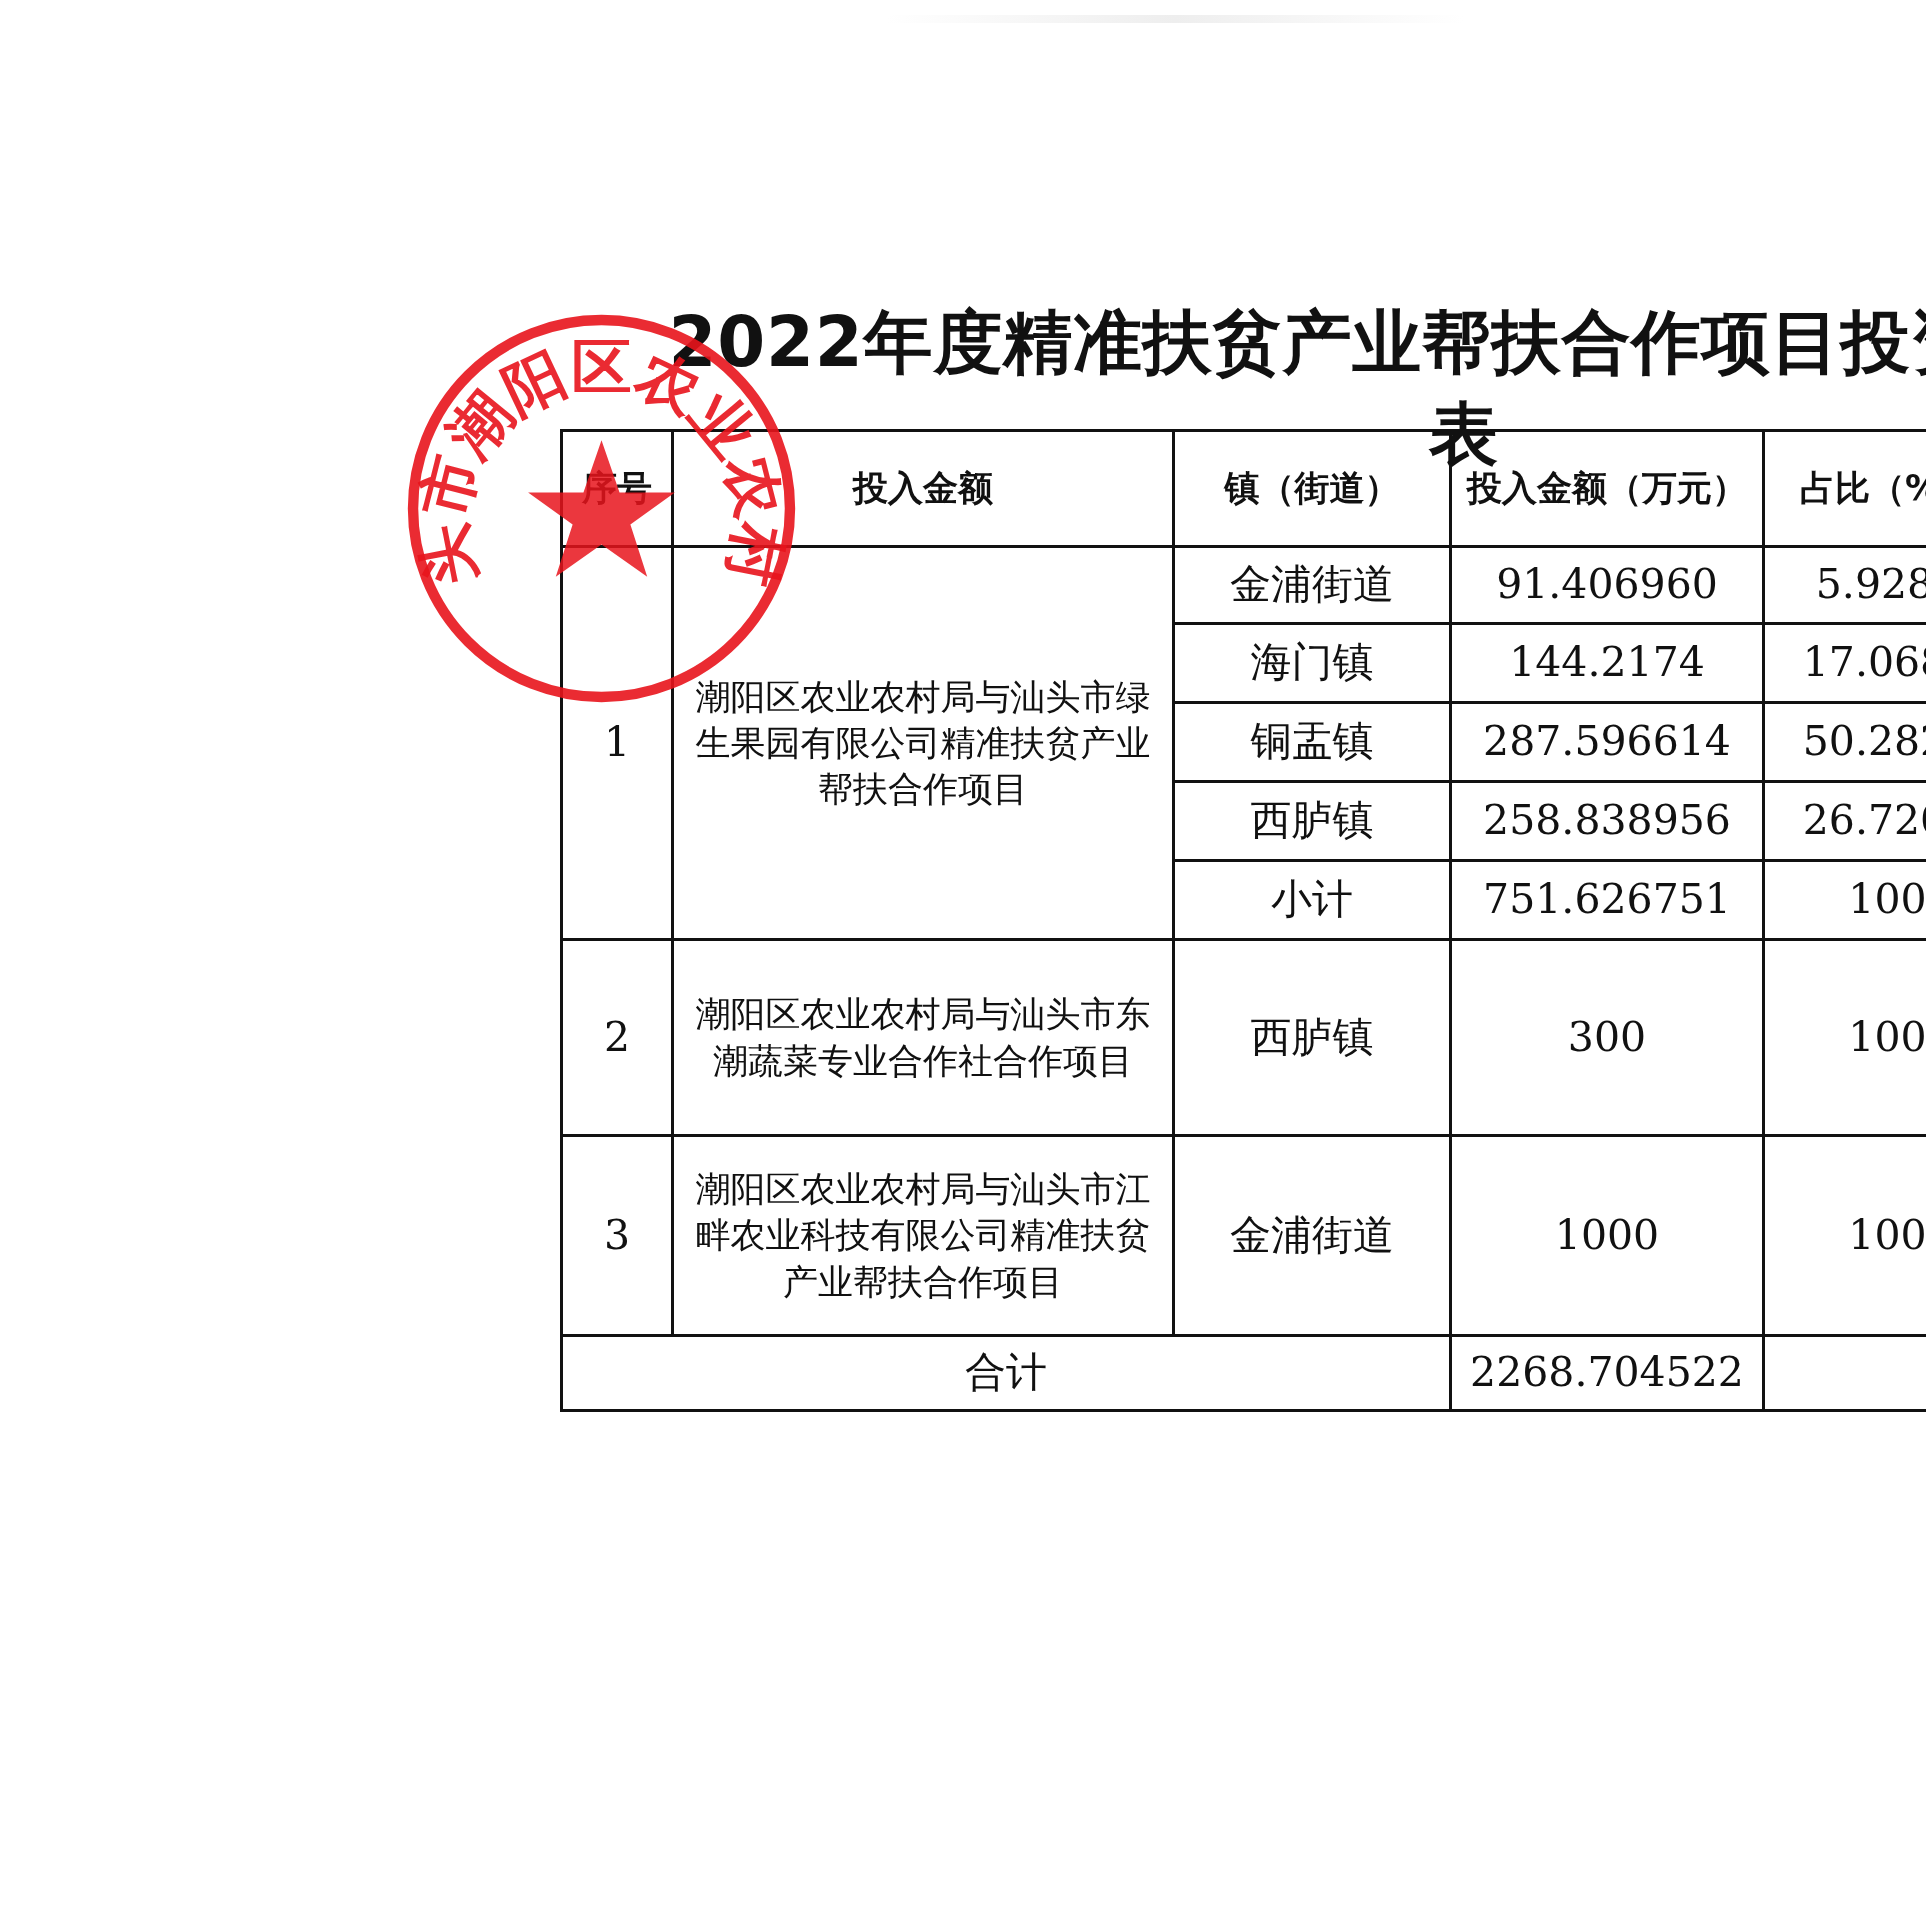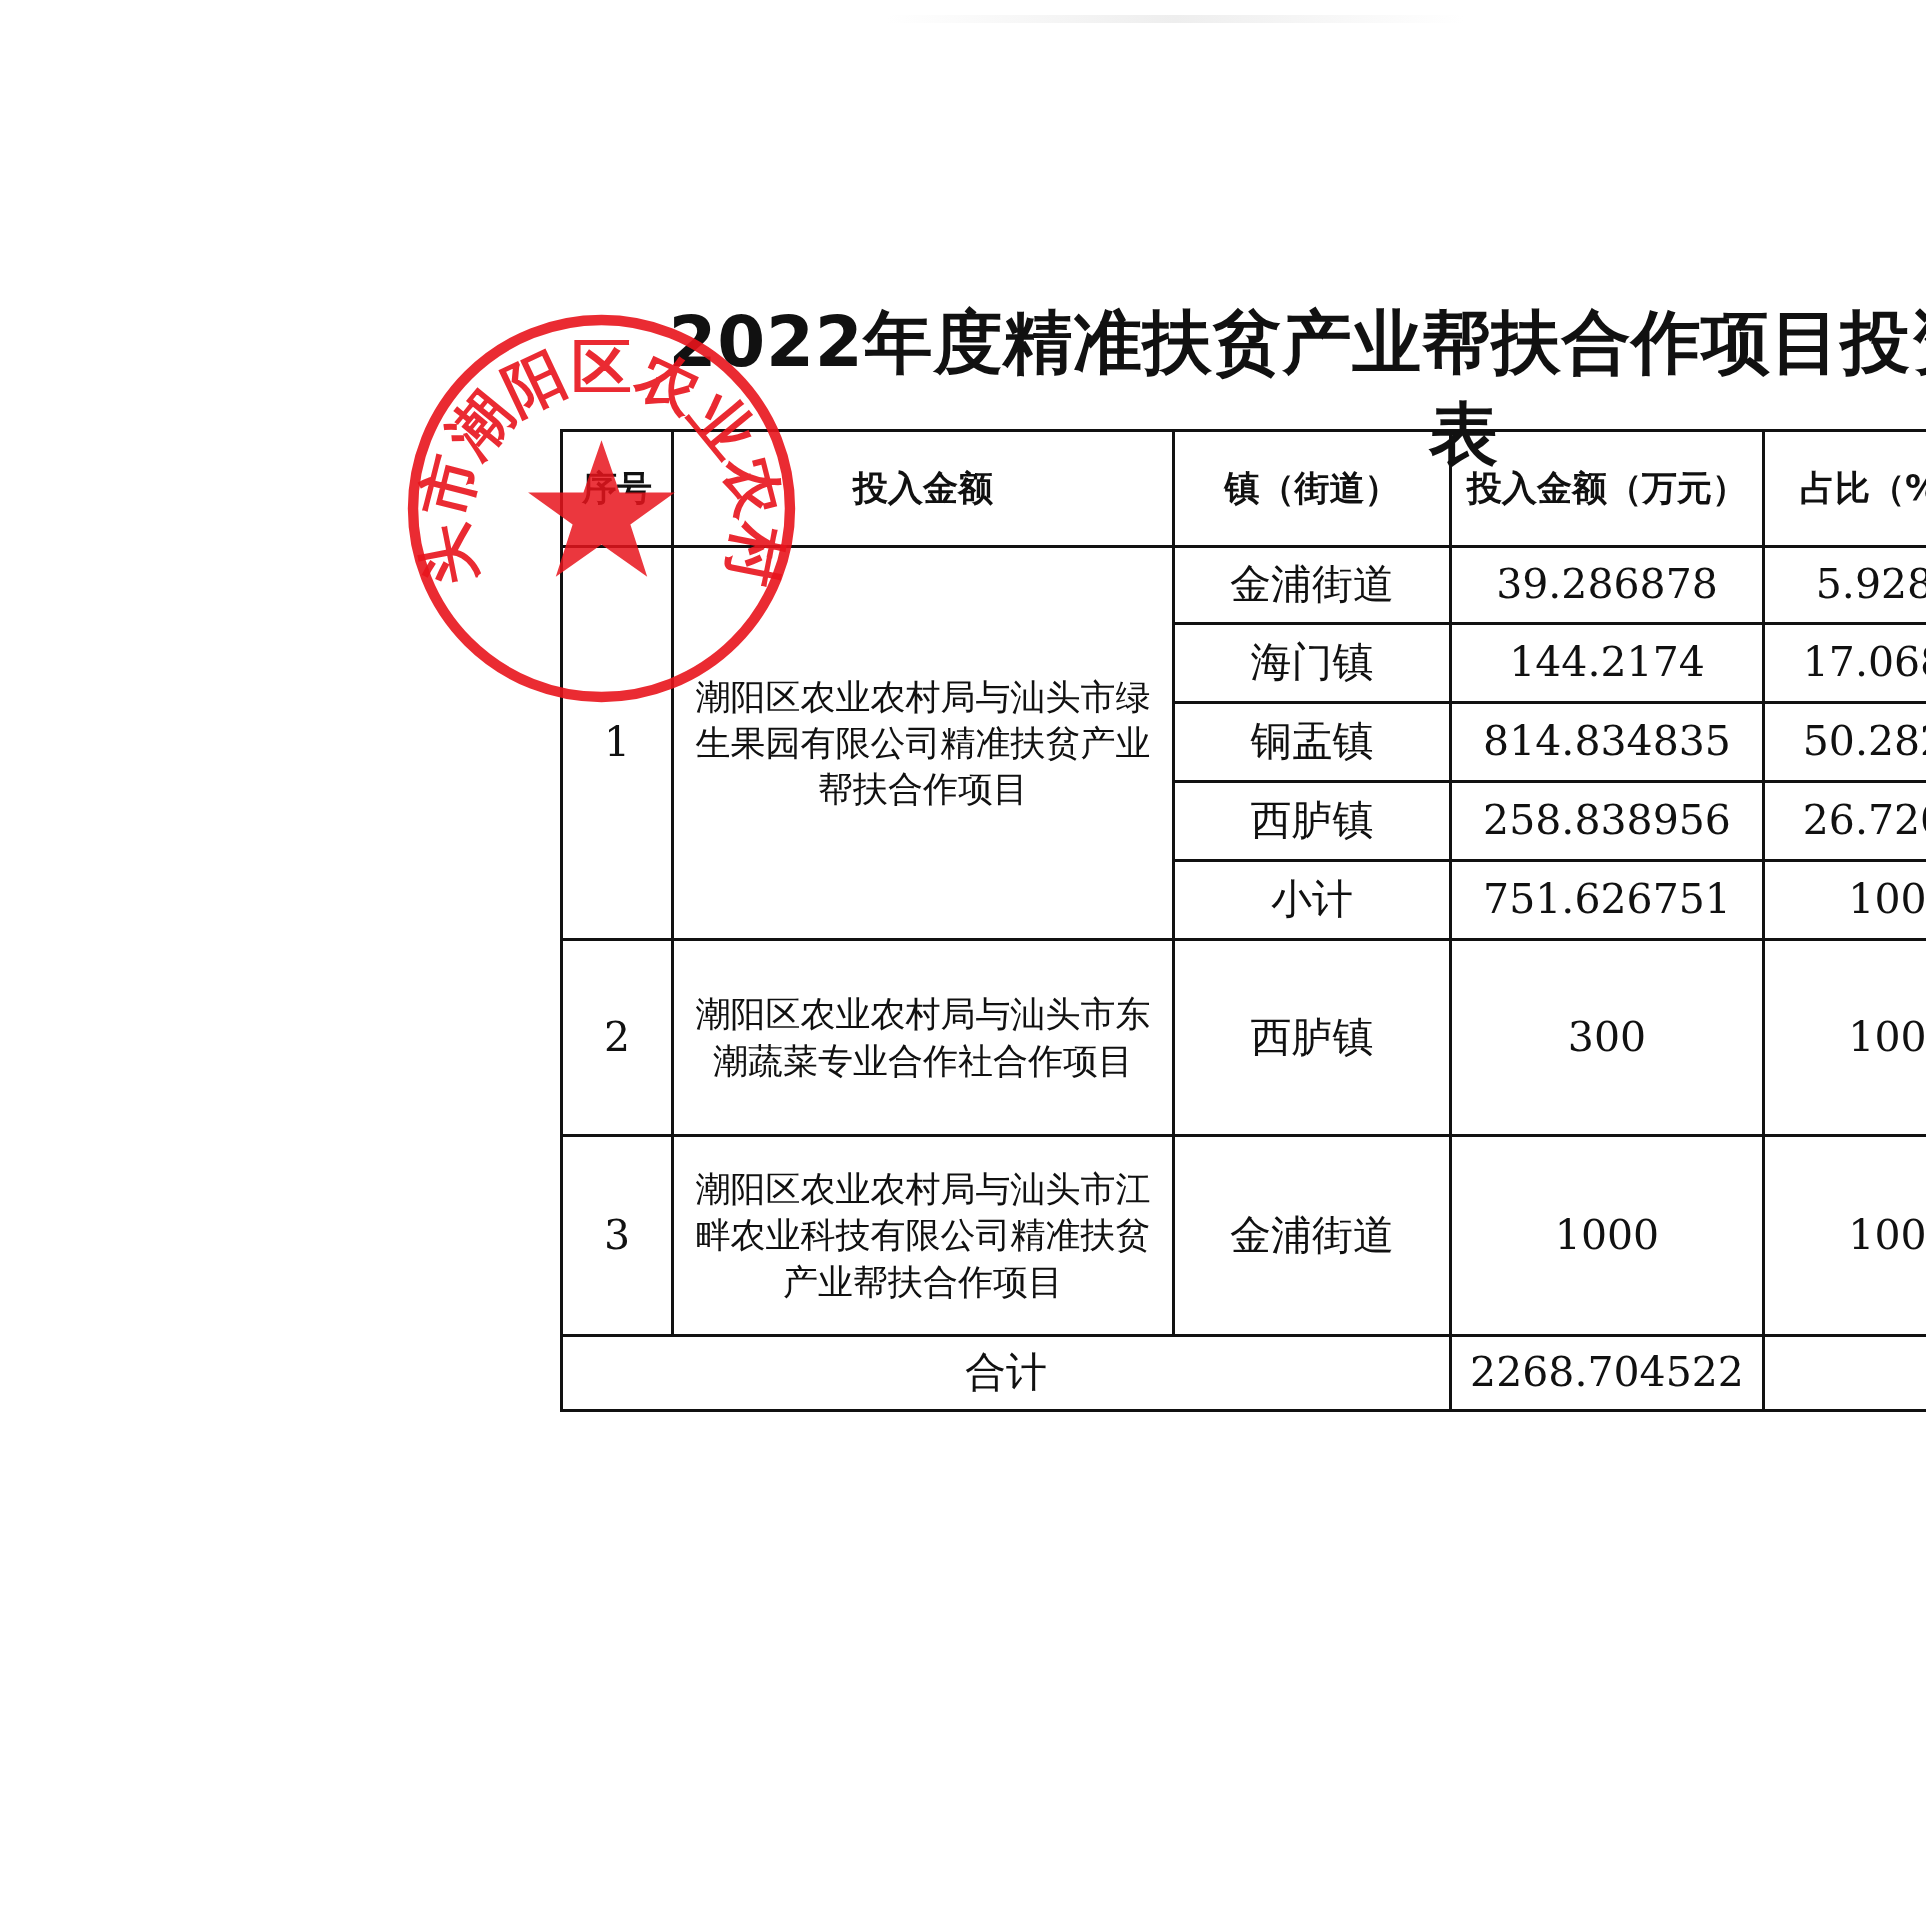--- a/index.html
+++ b/index.html
@@ -34,33 +34,33 @@
     <td>镇（街道）</td>
     <td>投入金额（万元）</td>
     <td>占比（%）</td>
 
   </tr>
 
   <tr style="height:77px">
     <td rowspan="5">1</td>
     <td rowspan="5" class="name">潮阳区农业农村局与汕头市绿生果园有限公司精准扶贫产业帮扶合作项目</td>
     <td>金浦街道</td>
-    <td>39.286878</td>
+    <td>91.406960</td>
     <td>5.9287</td>
 
   </tr>
   <tr style="height:79px">
     <td>海门镇</td>
     <td>144.2174</td>
     <td>17.0683</td>
 
   </tr>
   <tr style="height:79px">
     <td>铜盂镇</td>
-    <td>814.834835</td>
+    <td>287.596614</td>
     <td>50.2829</td>
 
   </tr>
   <tr style="height:79px">
     <td>西胪镇</td>
     <td>258.838956</td>
     <td>26.7201</td>
 
   </tr>
   <tr style="height:79px">

